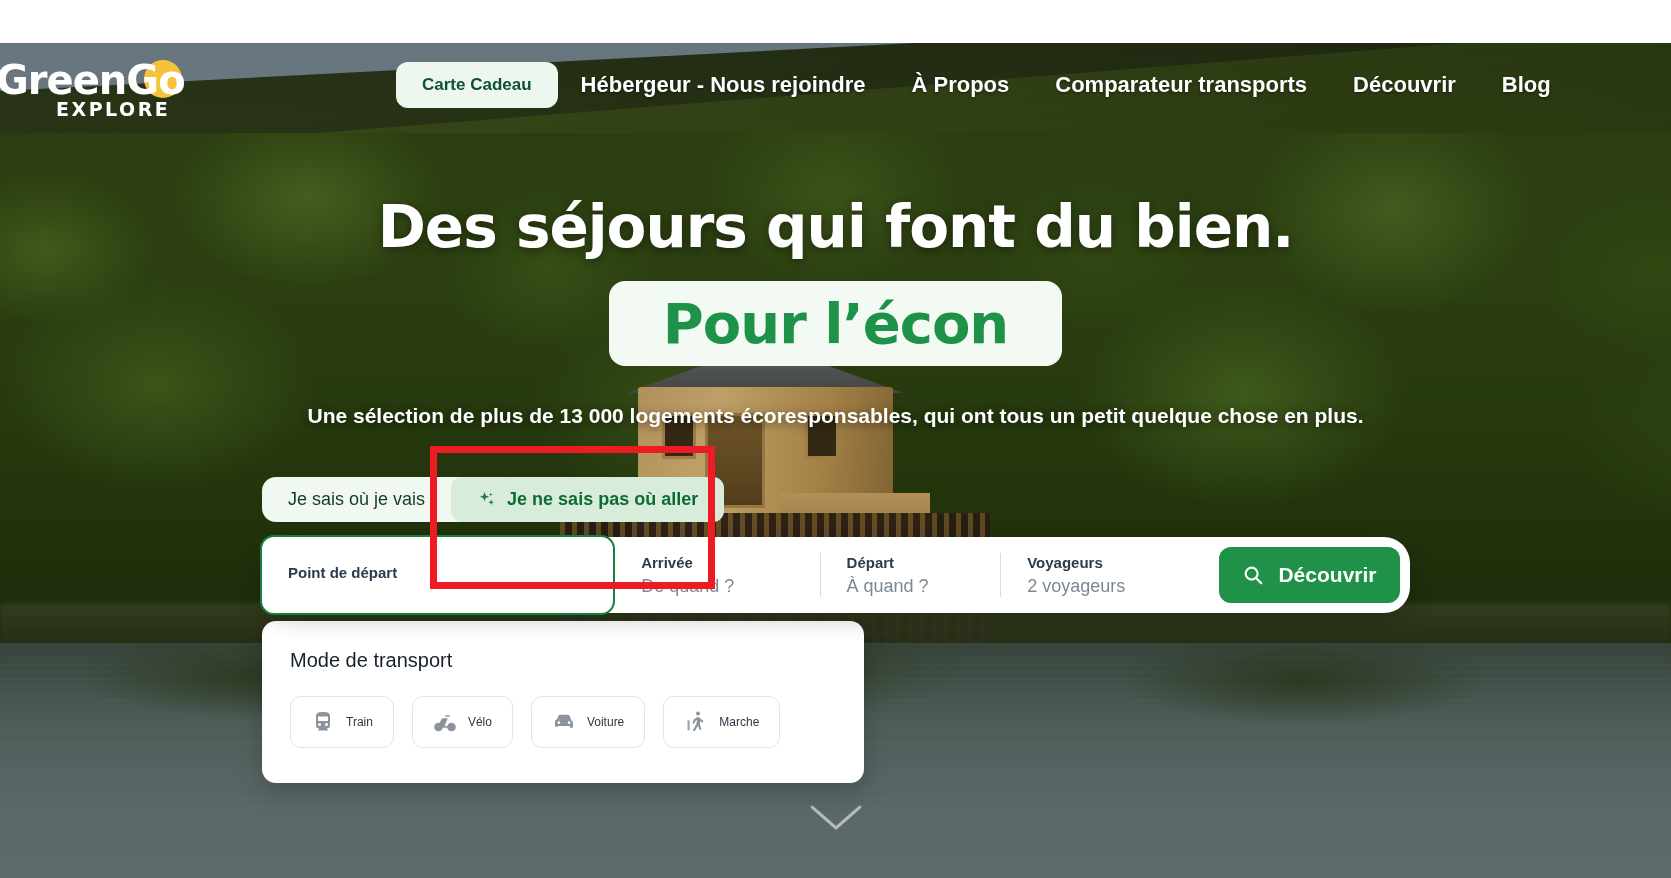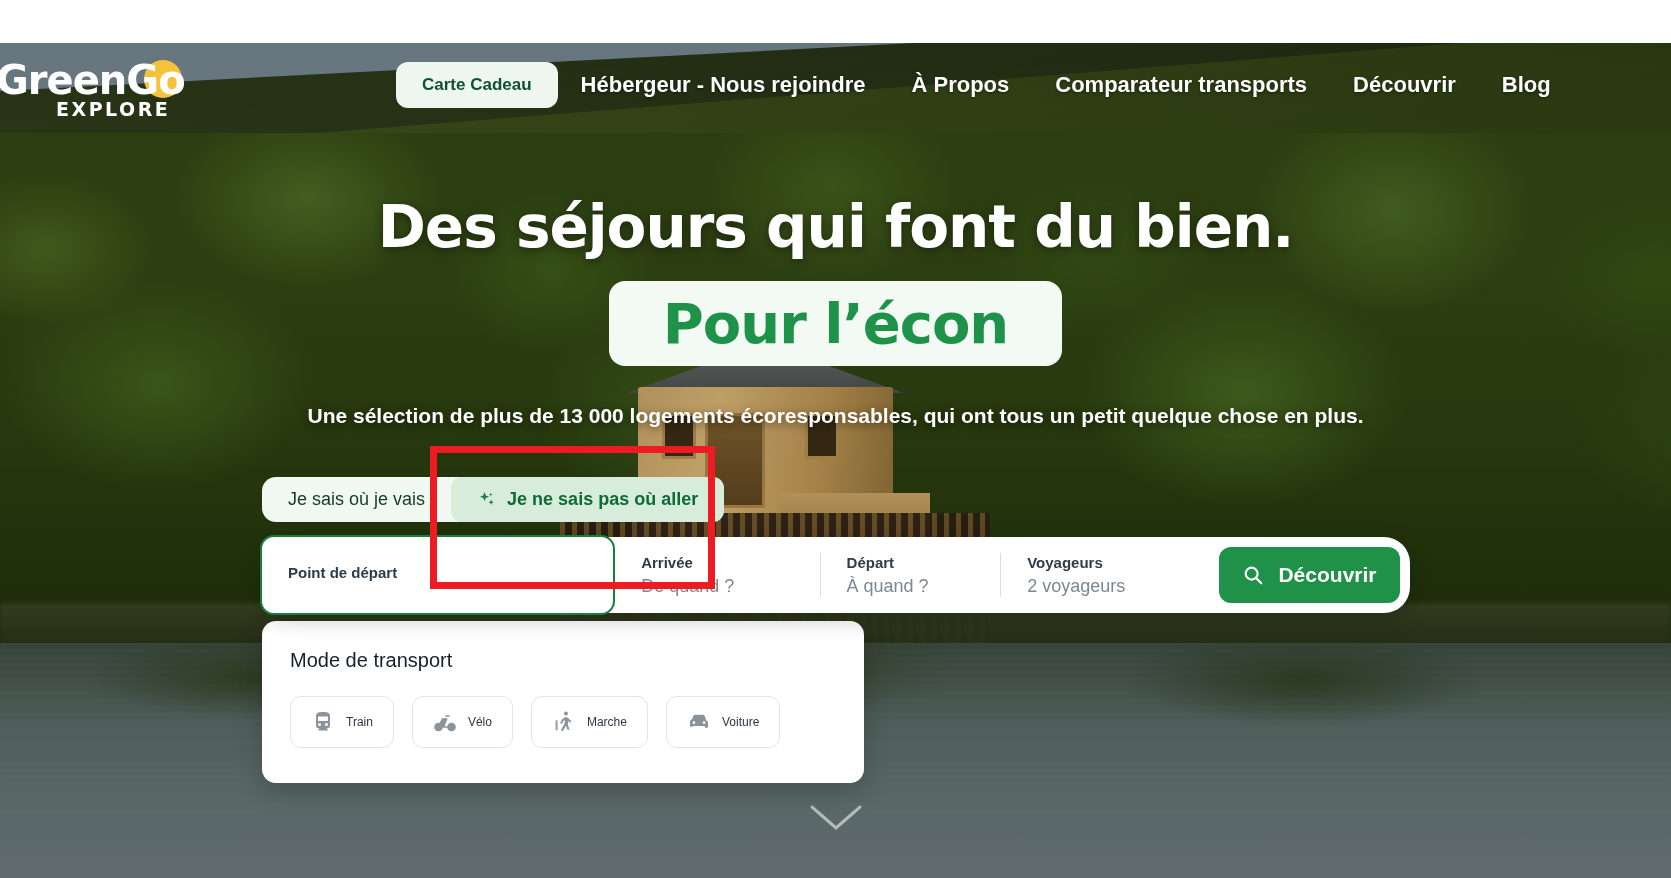--- a/index.html
+++ b/index.html
@@ -355,35 +355,35 @@
               <circle cx="18.5" cy="17" r="3.5"></circle>
             <path d="M5.5 17l4-8h4l-3 8h8" stroke-linecap="round"></path>
               <path d="M13 6h3" stroke-linecap="round"></path>
           </svg>
         </span>
         <span>Vélo</span>
       </div>
       <div class="chip">
         <span>
           <svg viewBox="0 0 24 24">
+              <path d="M18.9 9.2l-1-2.9A2.4 2.4 0 0 0 15.6 4.7H8.4A2.4 2.4 0 0 0 6.1 6.3l-1 2.9A2.5 2.5 0 0 0 3 11.7v4.1c0 .6.4 1 1 1h1.2c.6 0 1-.4 1-1V16h11.6v.8c0 .6.4 1 1 1H20c.6 0 1-.4 1-1v-4.1a2.5 2.5 0 0 0-2.1-2.5zM6.9 14a1.35 1.35 0 1 1 0-2.7 1.35 1.35 0 0 1 0 2.7zm10.2 0a1.35 1.35 0 1 1 0-2.7 1.35 1.35 0 0 1 0 2.7z"></path>
+            </svg>
+        </span>
+        <span>Voiture</span>
+      </div>
+      <div class="chip">
+        <span>
+          <svg viewBox="0 0 24 24">
               <circle cx="14" cy="3.6" r="2"></circle>
               <path d="M13.2 7.1L9.9 9.4 8.2 13l1.7.9 1.4-2.9 1.9-1-1 4.2-3.4 6 1.8 1 3.4-5.4 1.6 4.2 1.9-.6-1.7-5 .6-3.4 2.1 1.7.9-1.7-3.2-2.8a2.6 2.6 0 0 0-2-1z"></path>
               <path d="M3.5 10.3h2.2v9.9H3.5z" opacity=".85"></path>
             </svg>
         </span>
         <span>Marche</span>
       </div>
-      <div class="chip">
-        <span>
-          <svg viewBox="0 0 24 24">
-              <path d="M18.9 9.2l-1-2.9A2.4 2.4 0 0 0 15.6 4.7H8.4A2.4 2.4 0 0 0 6.1 6.3l-1 2.9A2.5 2.5 0 0 0 3 11.7v4.1c0 .6.4 1 1 1h1.2c.6 0 1-.4 1-1V16h11.6v.8c0 .6.4 1 1 1H20c.6 0 1-.4 1-1v-4.1a2.5 2.5 0 0 0-2.1-2.5zM6.9 14a1.35 1.35 0 1 1 0-2.7 1.35 1.35 0 0 1 0 2.7zm10.2 0a1.35 1.35 0 1 1 0-2.7 1.35 1.35 0 0 1 0 2.7z"></path>
-            </svg>
-        </span>
-        <span>Voiture</span>
-      </div>
     </div>
   </div>
 
   <div class="scroll-chevron">
     <svg viewBox="0 0 60 34" fill="none" stroke="#ffffff" stroke-width="3" stroke-linecap="round">
       <path d="M6 6 L30 27 L54 6"></path>
     </svg>
   </div>
 
   <div class="badge-br">Pépite Green</div>

